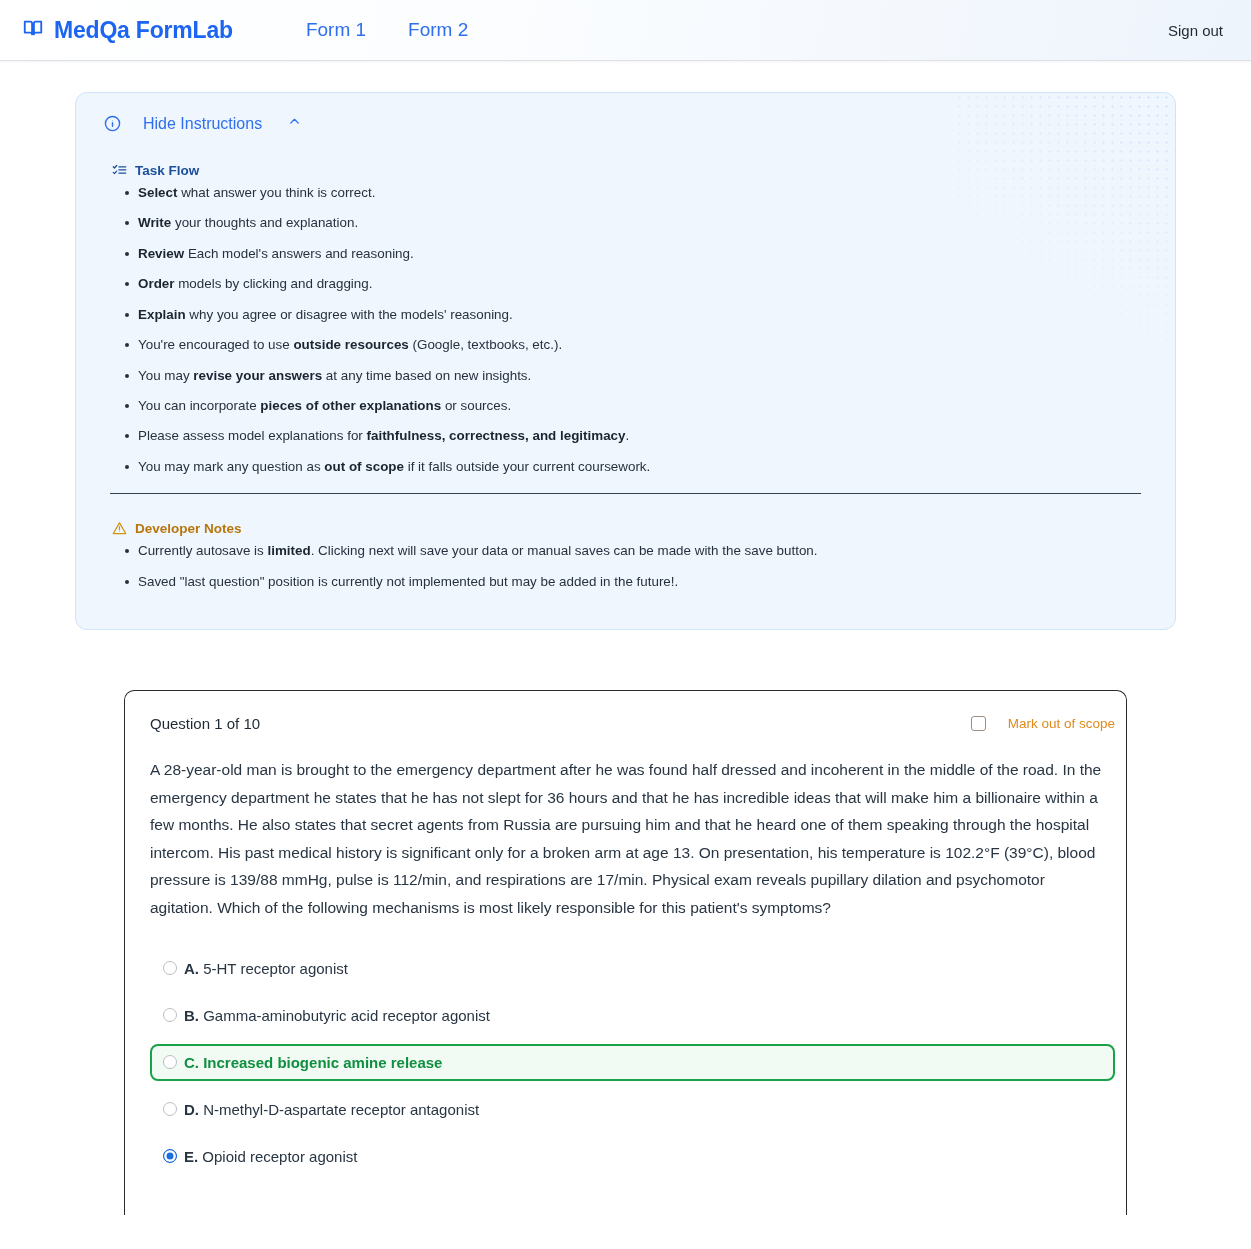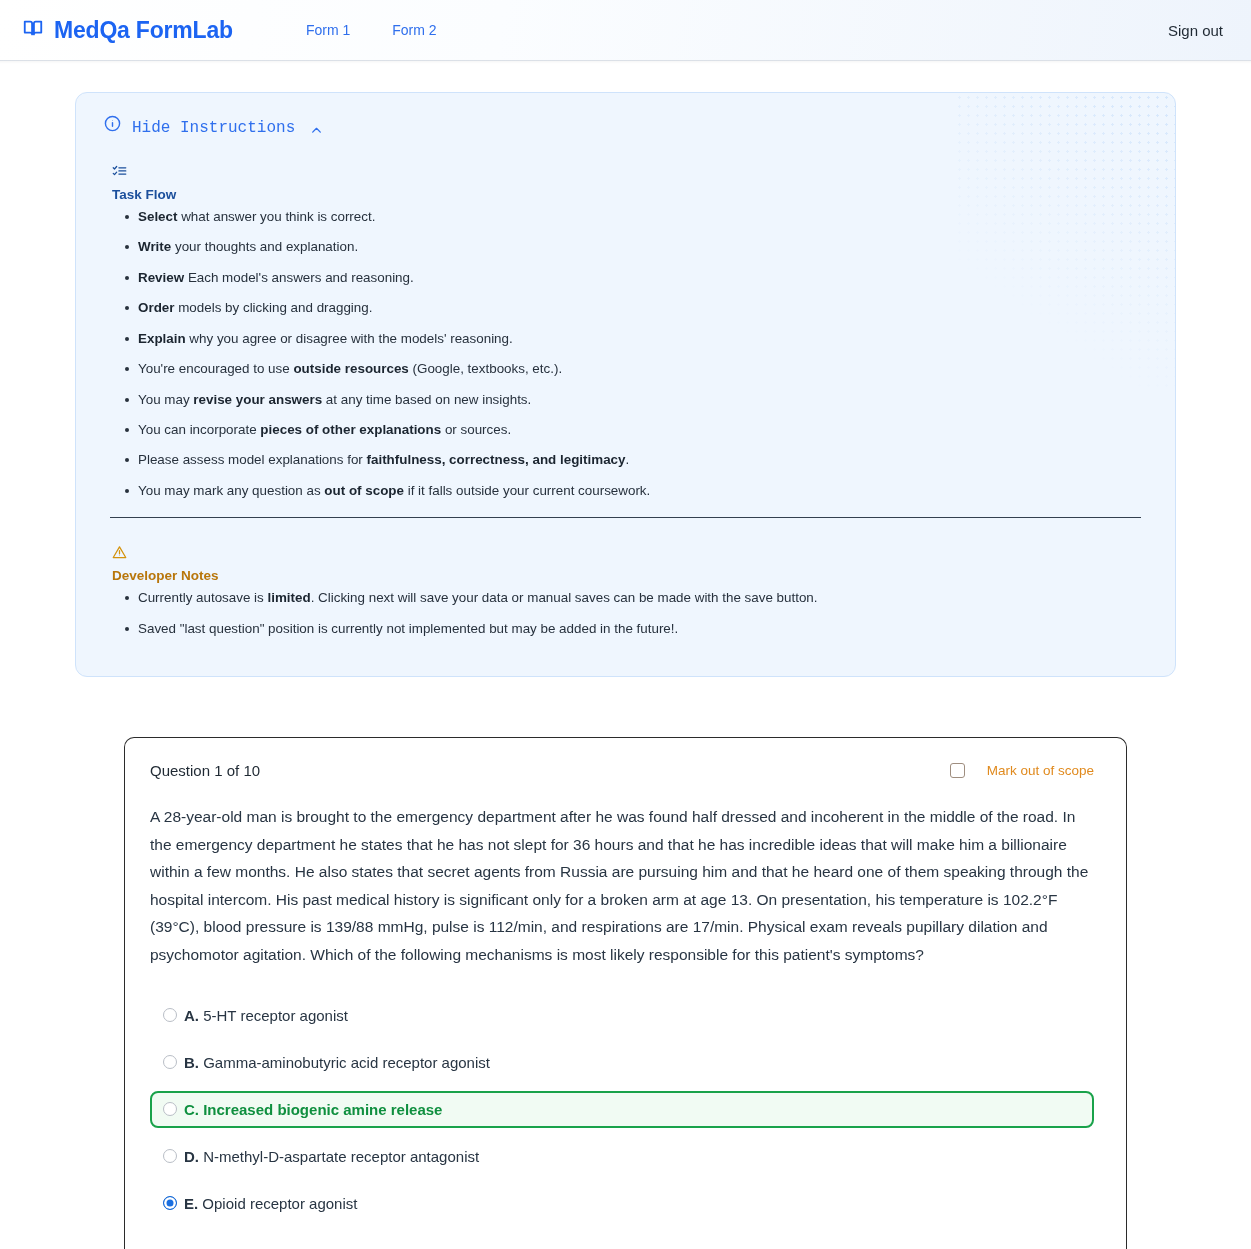--- a/index.html
+++ b/index.html
@@ -48,21 +48,21 @@
     color: #1c64f2;
     letter-spacing: -0.2px;
   }
   .nav-links {
     display: flex;
     align-items: center;
     gap: 42px;
     margin-left: 45px;
   }
   .nav-link {
-    font-size: 14px;
+    font-size: 19px;
     color: #2f6fed;
     text-decoration: none;
     cursor: pointer;
   }
   .nav-right { margin-left: auto; }
   .signout {
     font-size: 15px;
     color: #1f2933;
     background: none;
     border: none;
@@ -89,46 +89,45 @@
     top: 0; right: 0;
     width: 220px; height: 300px;
     background-image: radial-gradient(#cfe3fb 1px, transparent 1.2px);
     background-size: 9px 9px;
     -webkit-mask-image: linear-gradient(215deg, rgba(0,0,0,0.85) 0%, rgba(0,0,0,0.25) 45%, rgba(0,0,0,0) 72%);
     mask-image: linear-gradient(215deg, rgba(0,0,0,0.85) 0%, rgba(0,0,0,0.25) 45%, rgba(0,0,0,0) 72%);
     pointer-events: none;
   }
   .hide-instructions {
     display: inline-flex;
-    align-items: flex-end;
-    gap: 11px;
+    align-items: flex-start;
+    gap: 22px;
     background: none;
     border: none;
     padding: 0;
     cursor: pointer;
-    font-family: Liberation Mono, monospace;
+    font-family: Liberation Sans, sans-serif;
     color: #2f6fed;
     font-size: 16px;
     position: relative;
     z-index: 2;
   }
   .hide-instructions-label { color: #2f6fed; }
   .chev { margin-left: 4px; display: inline-flex; }
 
   .section-head {
     display: flex;
     align-items: flex-start;
     gap: 8px;
     margin: 27px 0 6px 8px;
     font-size: 13.5px;
     font-weight: bold;
     color: #1b4f9c;
     position: relative;
     z-index: 2;
-    flex-direction: column;
   }
   .section-head.warn { color: #b8760b; }
   .section-head .sec-icon { display: inline-flex; }
 
   ul.bullets {
     margin: 6px 0 0 0;
     padding-left: 34px;
     list-style: none;
     position: relative;
     z-index: 2;
@@ -162,21 +161,21 @@
   
   .qcard {
     margin: 60px auto 0 auto;
     width: 1003px;
     background: #ffffff;
     border: 1px solid #2b2b2b;
     border-radius: 10px;
     border-bottom: none;
     border-bottom-left-radius: 0;
     border-bottom-right-radius: 0;
-    padding: 24px 32px 0 25px;
+    padding: 24px 11px 0 25px;
     min-height: 520px;
   }
   .qcard-top {
     display: flex;
     align-items: center;
     justify-content: space-between;
   }
   .qcounter {
     font-size: 15px;
     color: #1f2933;

